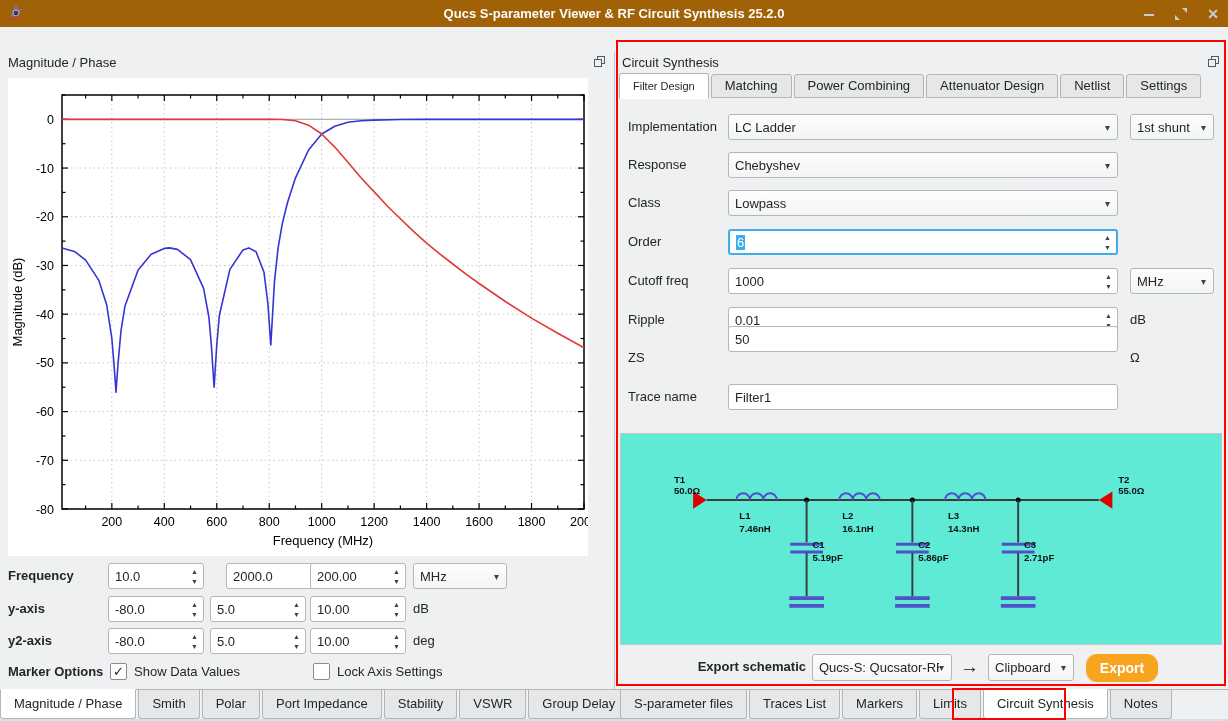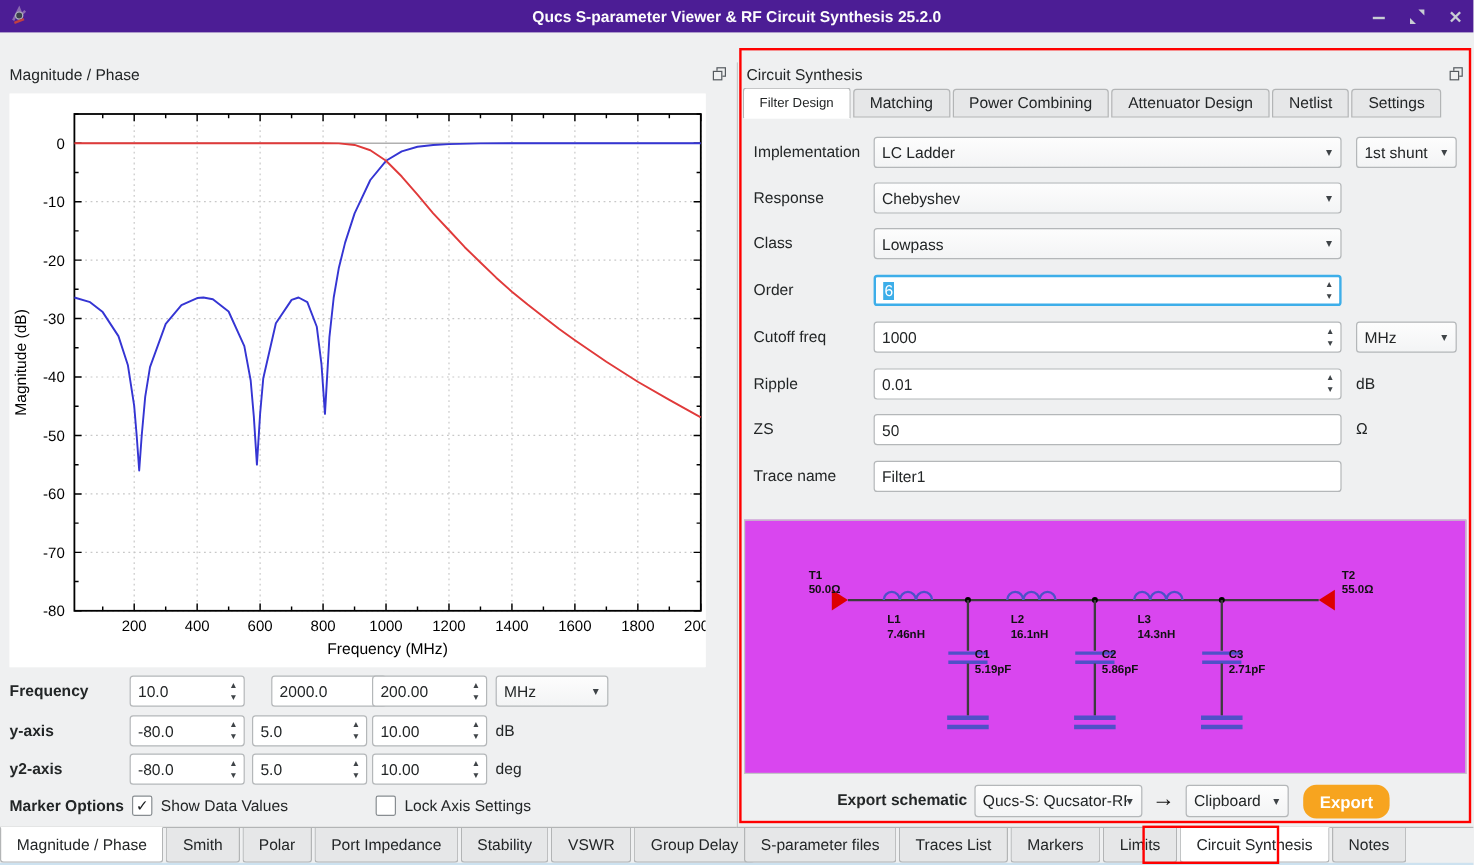--- a/index.html
+++ b/index.html
@@ -1,21 +1,21 @@
 <!DOCTYPE html>
 <html><head>
 <meta charset="utf-8">
 <style>
   * { margin:0; padding:0; box-sizing:border-box; }
   html,body { width:1228px; height:721px; overflow:hidden; }
   body { font-family:"Liberation Sans", sans-serif; font-size:13px; color:#232627; background:#eff0f1; position:relative; }
   #app { position:absolute; inset:0; width:1228px; height:721px; background:#eff0f1; }
 
   
-  .titlebar { position:absolute; left:0; top:0; width:1228px; height:27px; background:#4c1d95; display:flex; align-items:center;padding-left:36px; }
+  .titlebar { position:absolute; left:0; top:0; width:1228px; height:27px; background:#a16207; display:flex; align-items:center;padding-left:36px; }
   .titlebar .title { position:absolute; left:0; right:0; text-align:center; color:#fcfcfc; font-weight:bold; font-size:13px; }
   .app-icon { position:absolute; left:7px; top:4px; width:18px; height:18px; }
   .win-controls { position:absolute; right:8px; top:0; height:27px; display:flex; align-items:center; gap:18px; }
   .win-btn { width:14px; height:14px; position:relative; color:#c8cdd3; cursor:pointer; }
   .min-glyph { position:absolute; left:2px; top:7px; width:10px; height:2px; background:#c8cdd3; }
   .close-glyph { font-size:14px; font-weight:bold; line-height:14px; text-align:center; width:14px; color:#c8cdd3; }
 
   
   .menubar { position:absolute; left:0; top:27px; width:1228px; height:25px; background:#eff0f1; display:flex; align-items:center; padding-left:8px; gap:4px; }
   .menu-item { padding:2px 9px; border-radius:3px; }
@@ -52,21 +52,21 @@
   .tabbar-bottom { position:absolute; height:31px; border-top:1px solid #b3b5b6; }
   .tabs-row { display:flex; height:29px; }
   .tab { border:1px solid #b3b5b6; background:#e6e7e8; padding:0 13px; line-height:27px; height:29px; color:#232627; border-top:none; border-radius:0 0 3px 3px; margin-right:2px; white-space:nowrap; cursor:pointer; }
   .tab.active { background:#fff; margin-top:-1px; height:30px; border-top:1px solid #fff; }
   .tabbar-top { position:absolute; display:flex; height:24px; }
   .ttab { border:1px solid #b3b5b6; background:#e6e7e8; padding:0 13px; line-height:22px; height:24px; border-radius:3px 3px 0 0; margin-right:2px; white-space:nowrap; cursor:pointer; }
   .ttab.active { background:#fff; border-bottom:1px solid #fff; height:26px; margin-top:-1px; line-height:25px; font-size:11px; }
 
   
   .form-label { position:absolute; left:628px; line-height:26px; }
-  .schem-panel { position:absolute; left:620px; top:433px; width:602px; height:212px; background:#d946ef; border:1px solid #c3c5c6; }
+  .schem-panel { position:absolute; left:620px; top:433px; width:602px; height:212px; background:#5eead4; border:1px solid #c3c5c6; }
   #schem-svg text { font-family:"Liberation Sans", sans-serif; font-weight:bold; fill:#111; }
 
   .export-btn { position:absolute; background:#f7a41f; color:#fff; font-weight:bold; border:none; border-radius:11px; font-size:14px; cursor:pointer; }
   .arrow-glyph { position:absolute; font-size:19px; font-weight:bold; color:#111; }
 
   
   .annot { position:absolute; border:2px solid #ff0000; pointer-events:none; z-index:50; }
 
   .bottom-strip { position:absolute; left:0; bottom:0; width:1228px; height:2px; background:#cde2f0; }
   .divider-v { position:absolute; left:614px; top:52px; width:1px; height:638px; background:#c6c8c9; }
@@ -383,21 +383,21 @@
     <div class="field spin" style="position:absolute; left:728px; top:307px; width:390px;text-align:center;">
       <span class="val">0.01</span>
       <span class="arrows">
           <span>▲</span>
           <span>▼</span>
         </span>
     </div>
     <div class="unit-label" style="left:1130px; top:307px;">dB</div>
 
     <div class="form-label" style="top:345px;">ZS</div>
-    <div class="field" style="position:absolute; left:728px; top:345px; width:390px;">
+    <div class="field" style="position:absolute; left:728px; top:326px; width:390px;">
       <span class="val">50</span>
     </div>
     <div class="unit-label" style="left:1130px; top:345px;">Ω</div>
 
     <div class="form-label" style="top:384px;">Trace name</div>
     <div class="field" style="position:absolute; left:728px; top:384px; width:390px;">
       <span class="val">Filter1</span>
     </div>
   </div>
 

